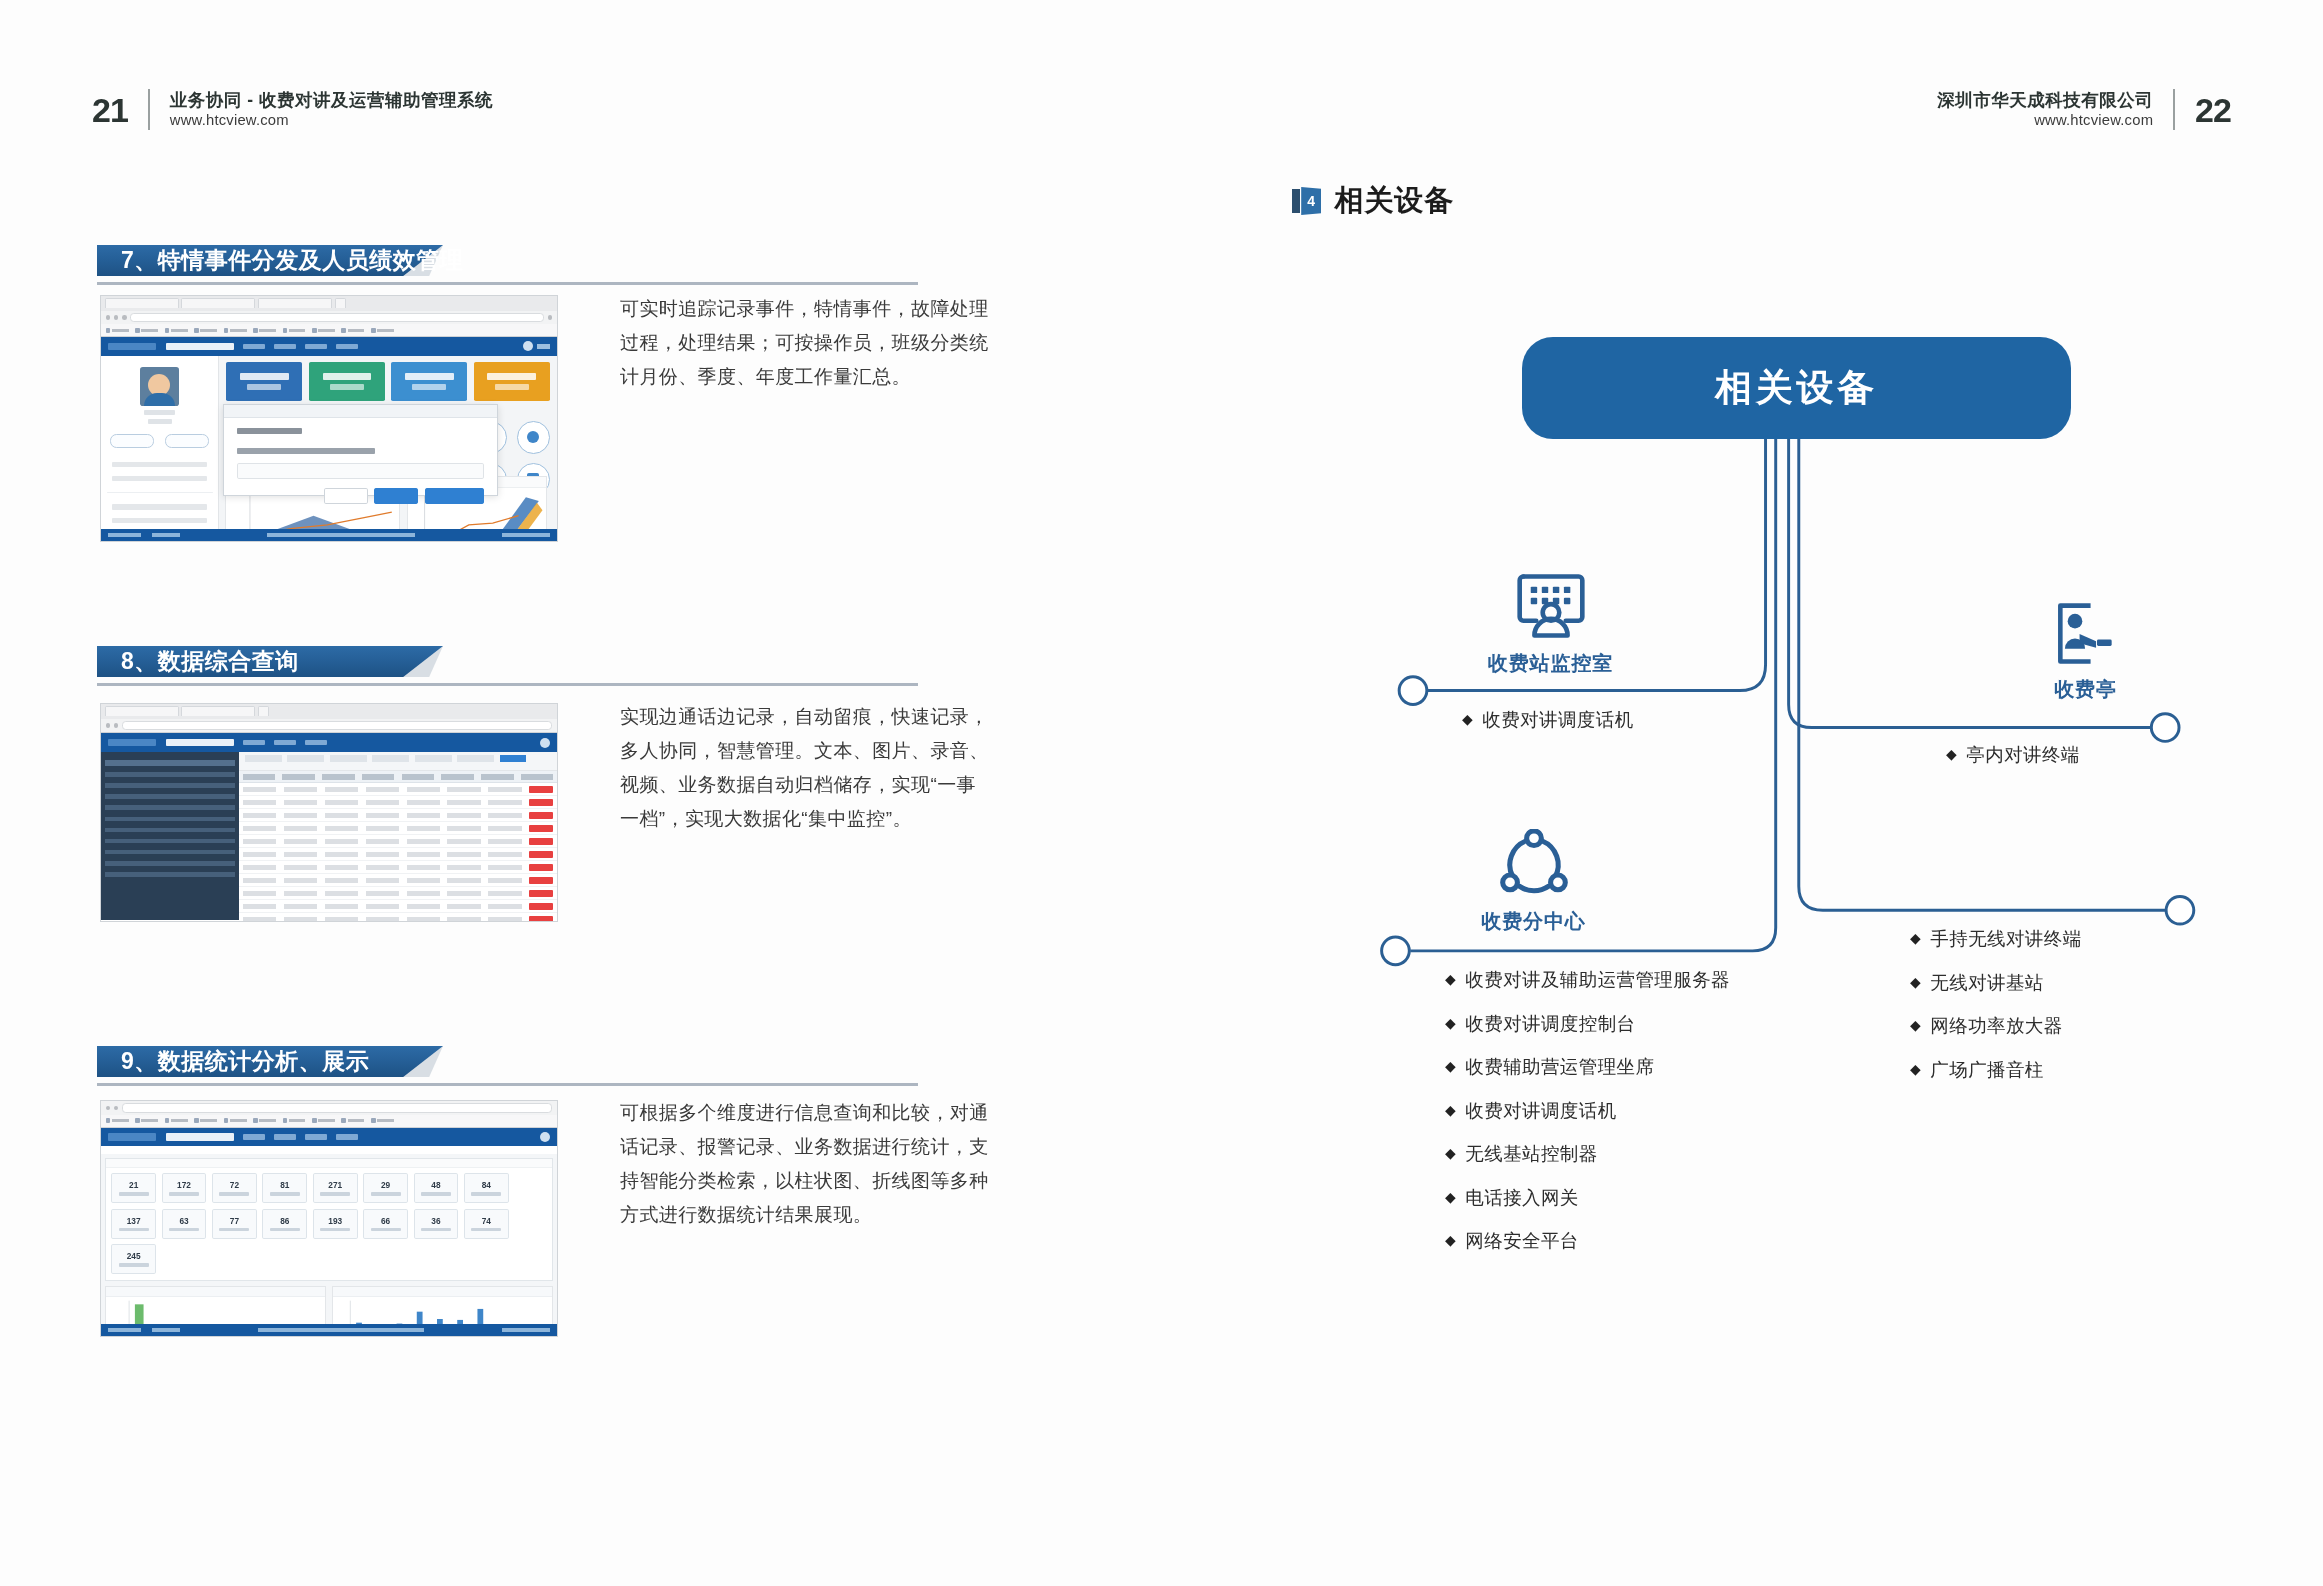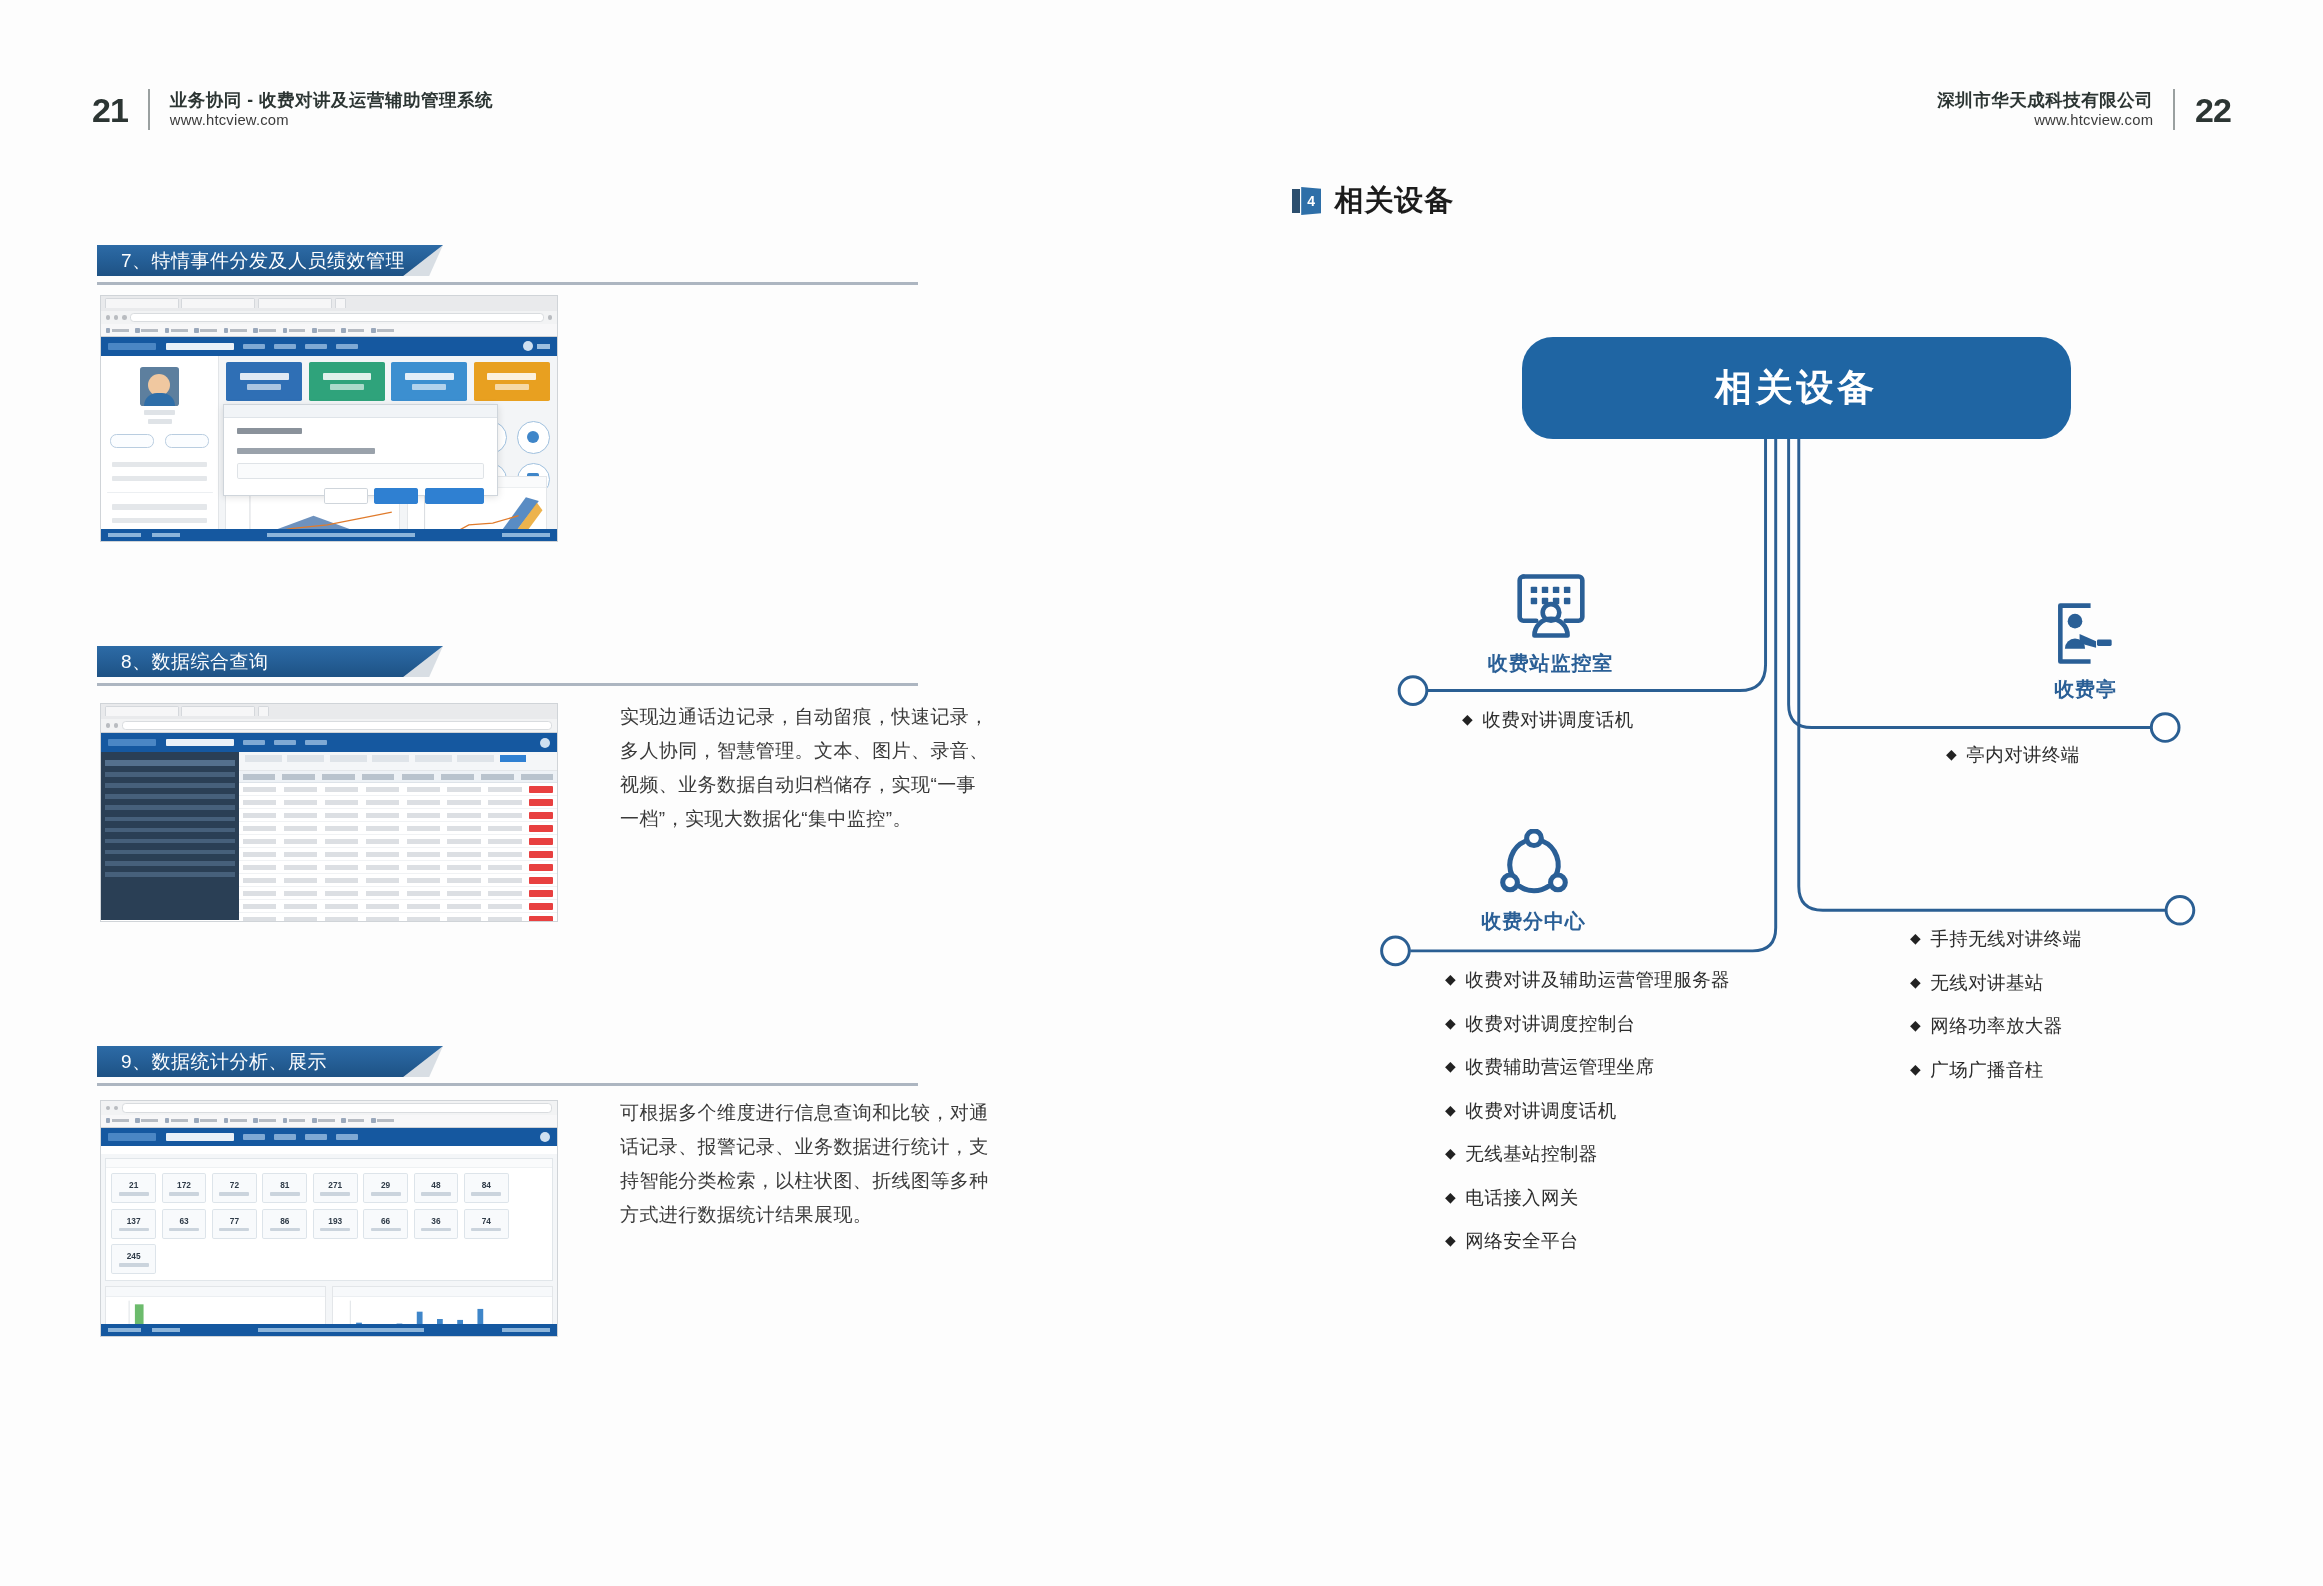--- a/index.html
+++ b/index.html
@@ -39,21 +39,21 @@
     clip-path:polygon(0 0,100% 0,88.5% 100%,0 100%);
   }
   .banner-bg2{
     position:absolute;left:0;top:0;width:346px;height:31px;
     background:#b9c4cf;opacity:.55;
     clip-path:polygon(0 0,100% 0,96% 100%,0 100%);
     z-index:-1;
   }
   .banner-label{
     position:absolute;left:24px;top:0;height:37px;line-height:31px;
-    color:#ffffff;font-size:19px;font-weight:normal;letter-spacing:0.5px;
+    color:#ffffff;font-size:23px;font-weight:bold;letter-spacing:0.5px;
     white-space:nowrap;
   }
   .banner-underline{
     position:absolute;left:0;width:821px;height:2.8px;
     background:#8a97a6;opacity:.7;
   }
 
   .shot{
     position:absolute;left:0;
     border:0.9px solid #d0d4d8;background:#ffffff;
@@ -414,20 +414,21 @@
       </div>
     </div>
     <div class="app-footer">
       <span style="width:33px;"></span>
         <span style="width:28px;"></span>
       <span style="width:148px;margin:0 auto;"></span>
         <span style="width:48px;"></span>
     </div>
   </div>
 
+  <div class="para" style="left:620px;top:292px;width:369px;">可实时追踪记录事件，特情事件，故障处理过程，处理结果；可按操作员，班级分类统计月份、季度、年度工作量汇总。</div>
 
   <div class="block" style="top:646px;">
     <div class="banner">
       <div class="banner-bg2"></div>
       <div class="banner-bg"></div>
       <div class="banner-label">8、数据综合查询</div>
     </div>
     <div class="banner-underline" style="top:37px;"></div>
   </div>
 

